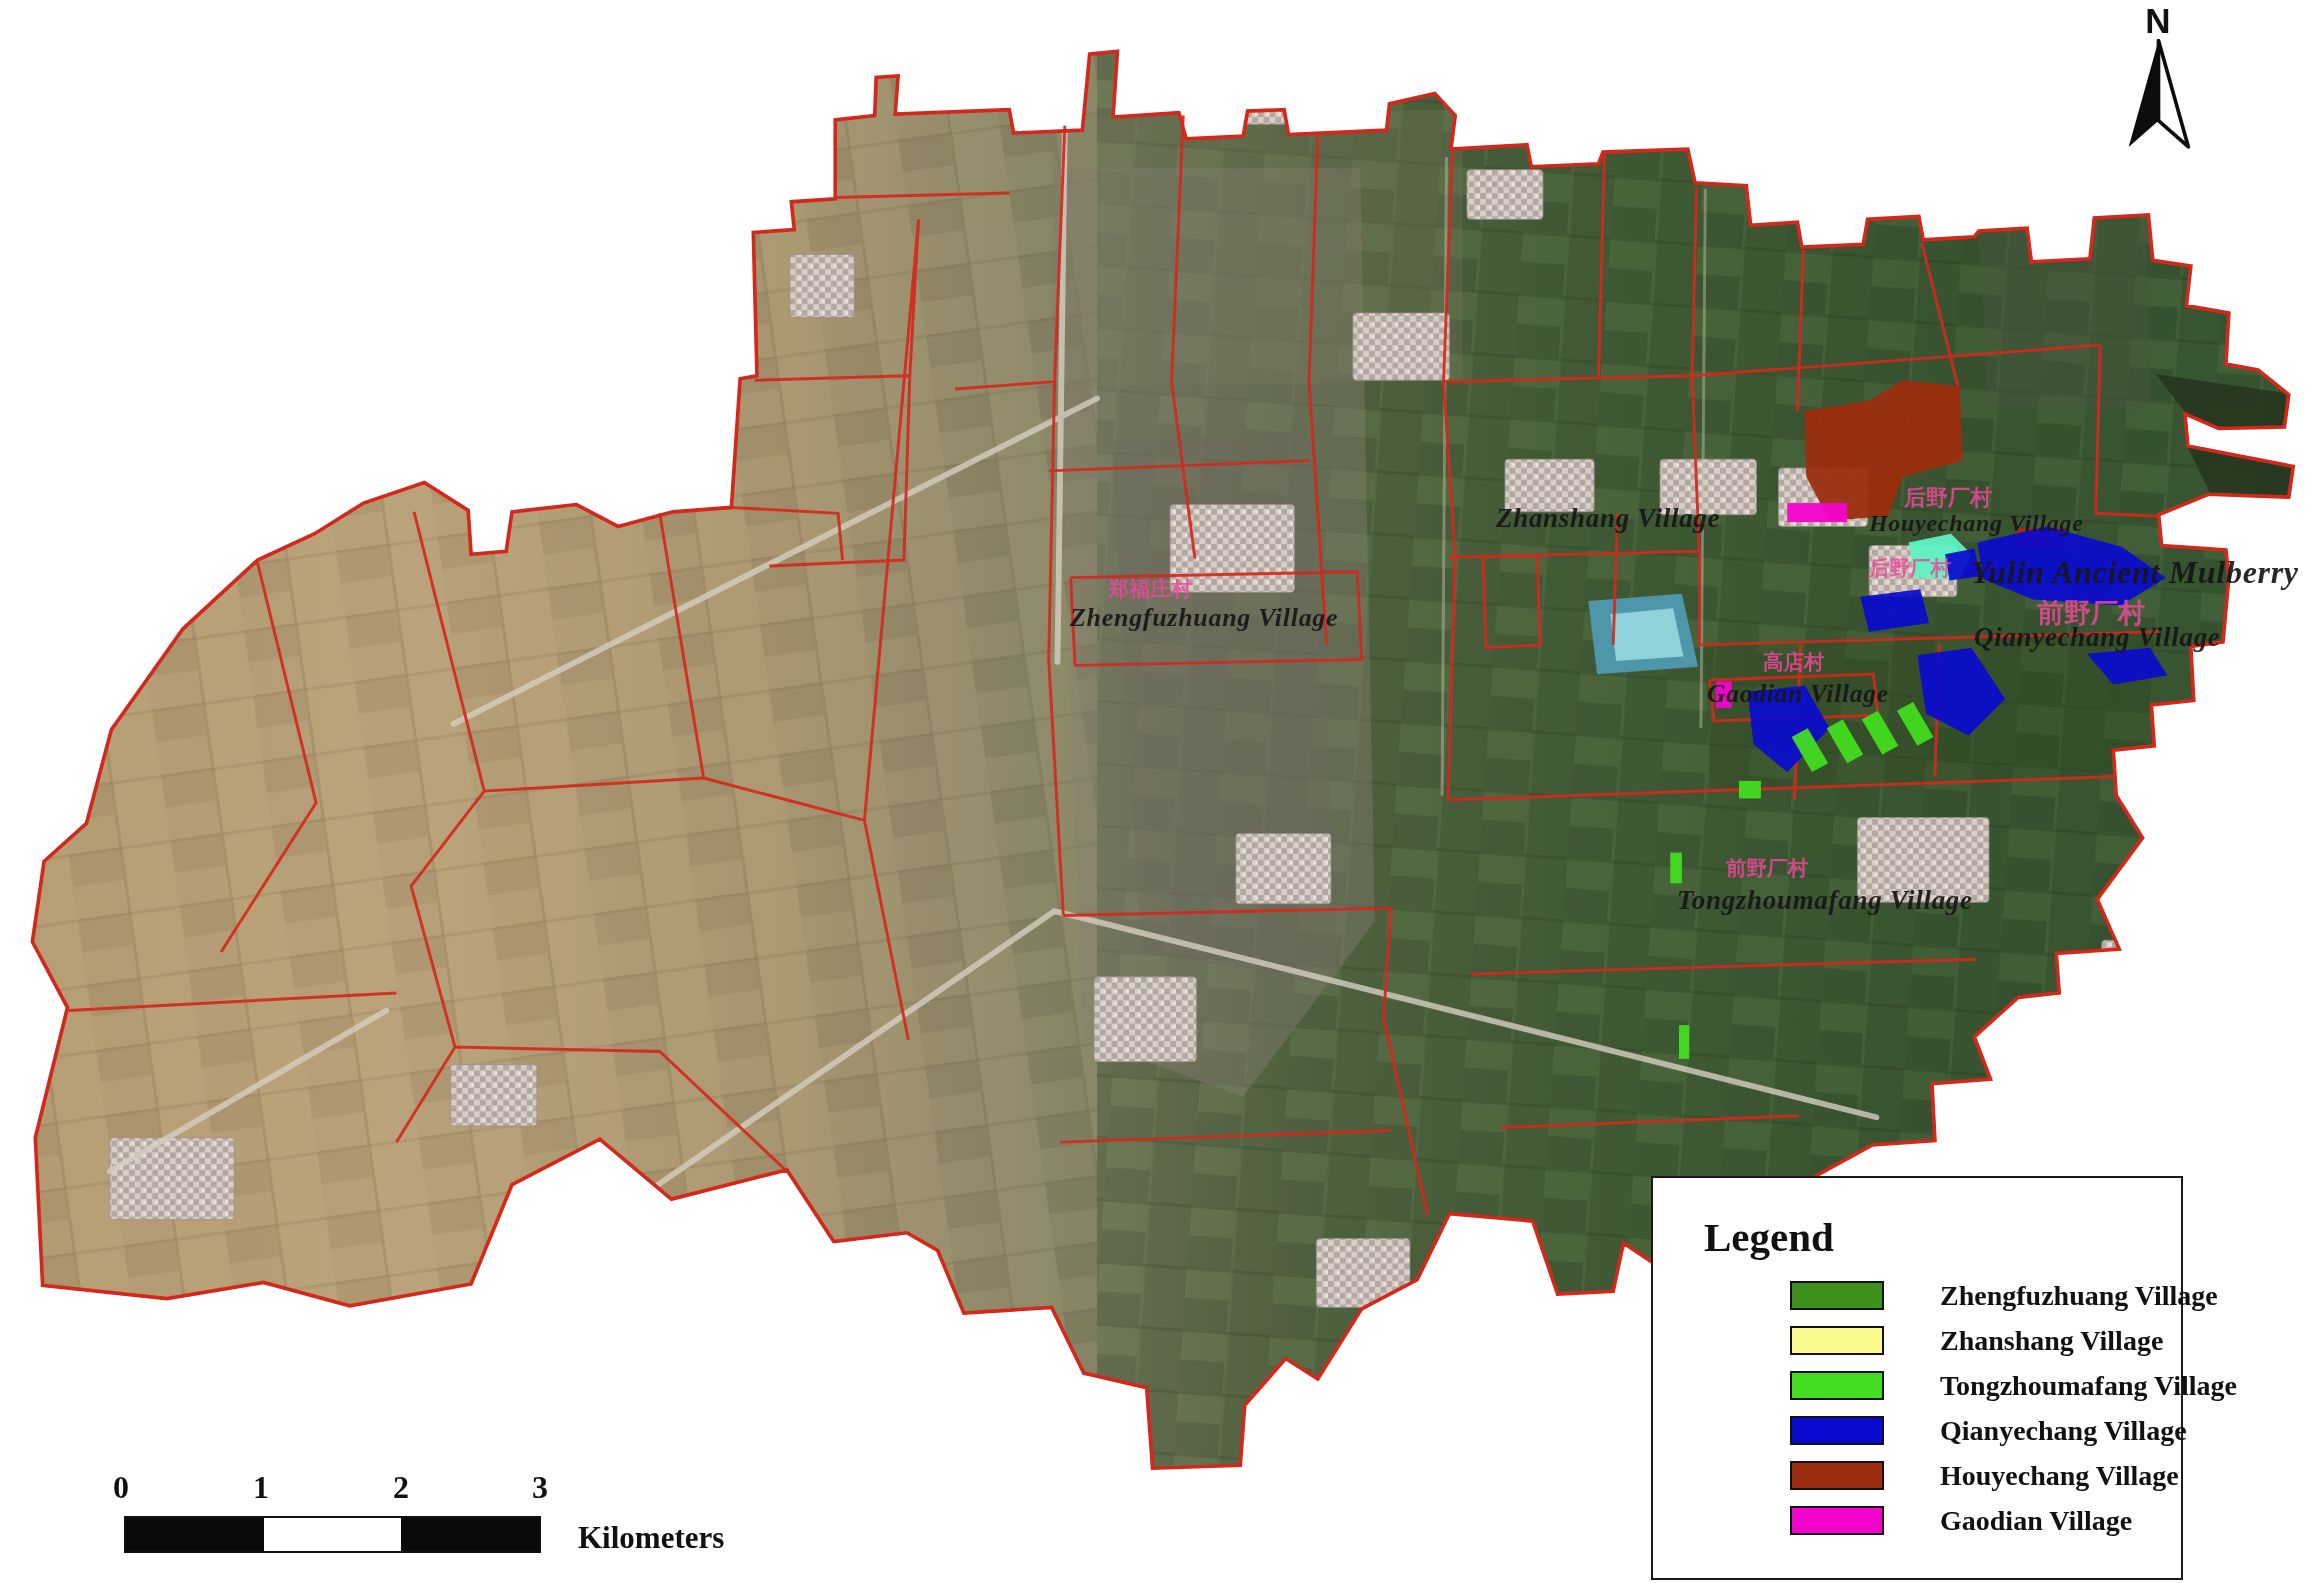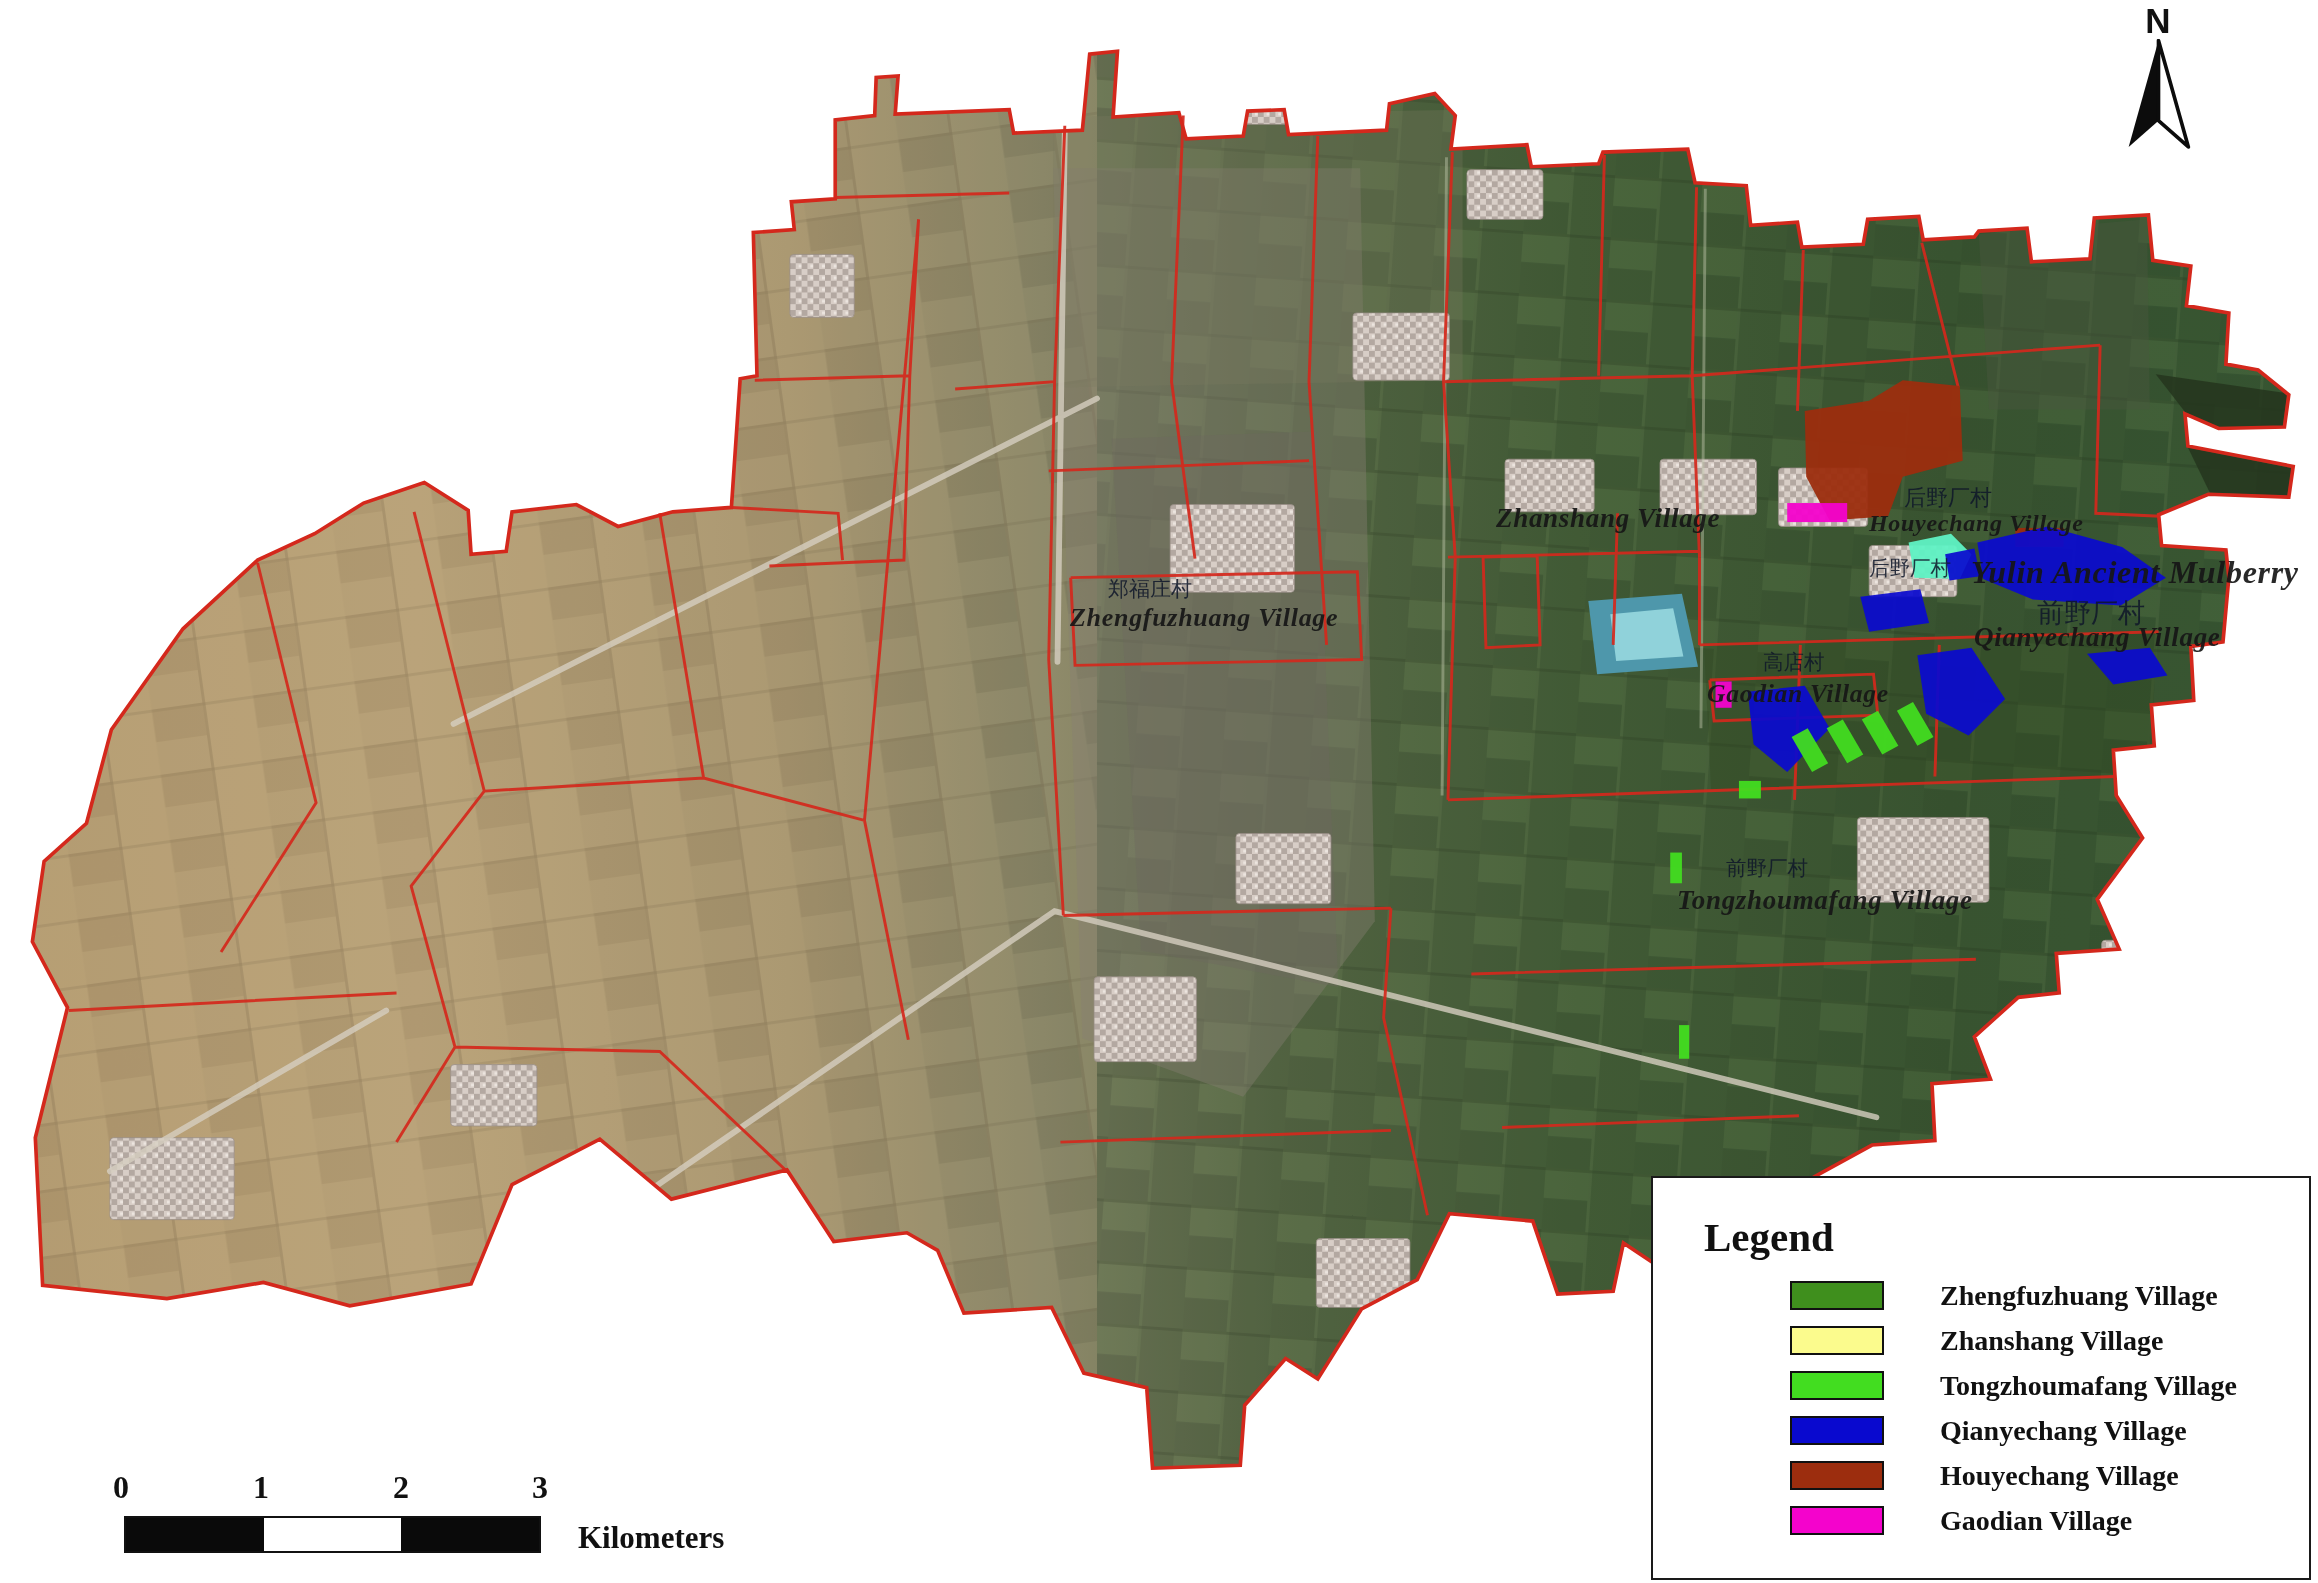--- a/index.html
+++ b/index.html
@@ -3,21 +3,21 @@
 <meta charset="utf-8">
 <style>
   html,body{margin:0;padding:0;background:#ffffff;}
   .stage{position:relative;width:2319px;height:1583px;background:#ffffff;overflow:hidden;
          font-family:"Liberation Serif", serif;}
   .stage svg.mapsvg{position:absolute;left:0;top:0;}
 
   
   .map-label{position:absolute;color:#161616;font-weight:bold;font-style:italic;
              white-space:nowrap;letter-spacing:0.7px;opacity:.92;}
-  .map-label-zh{position:absolute;color:#0f172a;font-weight:400;font-style:normal;
+  .map-label-zh{position:absolute;color:#ec4899;font-weight:700;font-style:normal;
                 white-space:nowrap;opacity:.85;font-family:"DejaVu Sans", sans-serif;}
 
   .lbl-zhengfuzhuang-zh{left:1108px;top:575px;font-size:21px;}
   .lbl-zhengfuzhuang-en{left:1070px;top:603px;font-size:26px;}
   .lbl-zhanshang-en{left:1496px;top:503px;font-size:27px;}
   .lbl-houyechang-zh{left:1904px;top:483px;font-size:22px;}
   .lbl-houyechang-en{left:1869px;top:510px;font-size:24px;}
   .lbl-yulin-zh{left:1869px;top:554px;font-size:20.5px;}
   .lbl-yulin-en{left:1971px;top:554px;font-size:32px;}
   .lbl-qianyechang-zh{left:2037px;top:595px;font-size:27px;}
@@ -27,21 +27,21 @@
   .lbl-tongzhoumafang-zh{left:1726px;top:854px;font-size:20.5px;}
   .lbl-tongzhoumafang-en{left:1677px;top:885px;font-size:27px;}
 
   
   .north{position:absolute;left:2118px;top:2.9px;width:80px;text-align:center;}
   .north .n-letter{font-family:"Liberation Sans", sans-serif;font-weight:bold;
                    font-size:35px;color:#111;line-height:1;}
   .north svg{display:block;margin:1.5px auto 0 auto;}
 
   
-  .legend{position:absolute;left:1651px;top:1176px;width:660px;height:404px;
+  .legend{position:absolute;left:1651px;top:1176px;width:532px;height:404px;
           background:#ffffff;border:2.9px solid #1a1a1a;box-sizing:border-box;}
   .legend-title{position:absolute;left:51px;top:35px;font-size:41px;font-weight:bold;color:#111;}
   .legend-rows{position:absolute;left:137px;top:95px;display:flex;flex-direction:column;}
   .lg-row{display:flex;align-items:center;height:45px;}
   .lg-swatch{width:94px;height:29px;border:2.2px solid #111;box-sizing:border-box;flex:0 0 auto;}
   .lg-label{margin-left:56px;font-size:28px;font-weight:bold;color:#111;white-space:nowrap;}
 
   
   .scalebar{position:absolute;left:0px;top:1462px;width:768px;height:102px;}
   .sb-tick{position:absolute;top:7.3px;width:44px;text-align:center;

